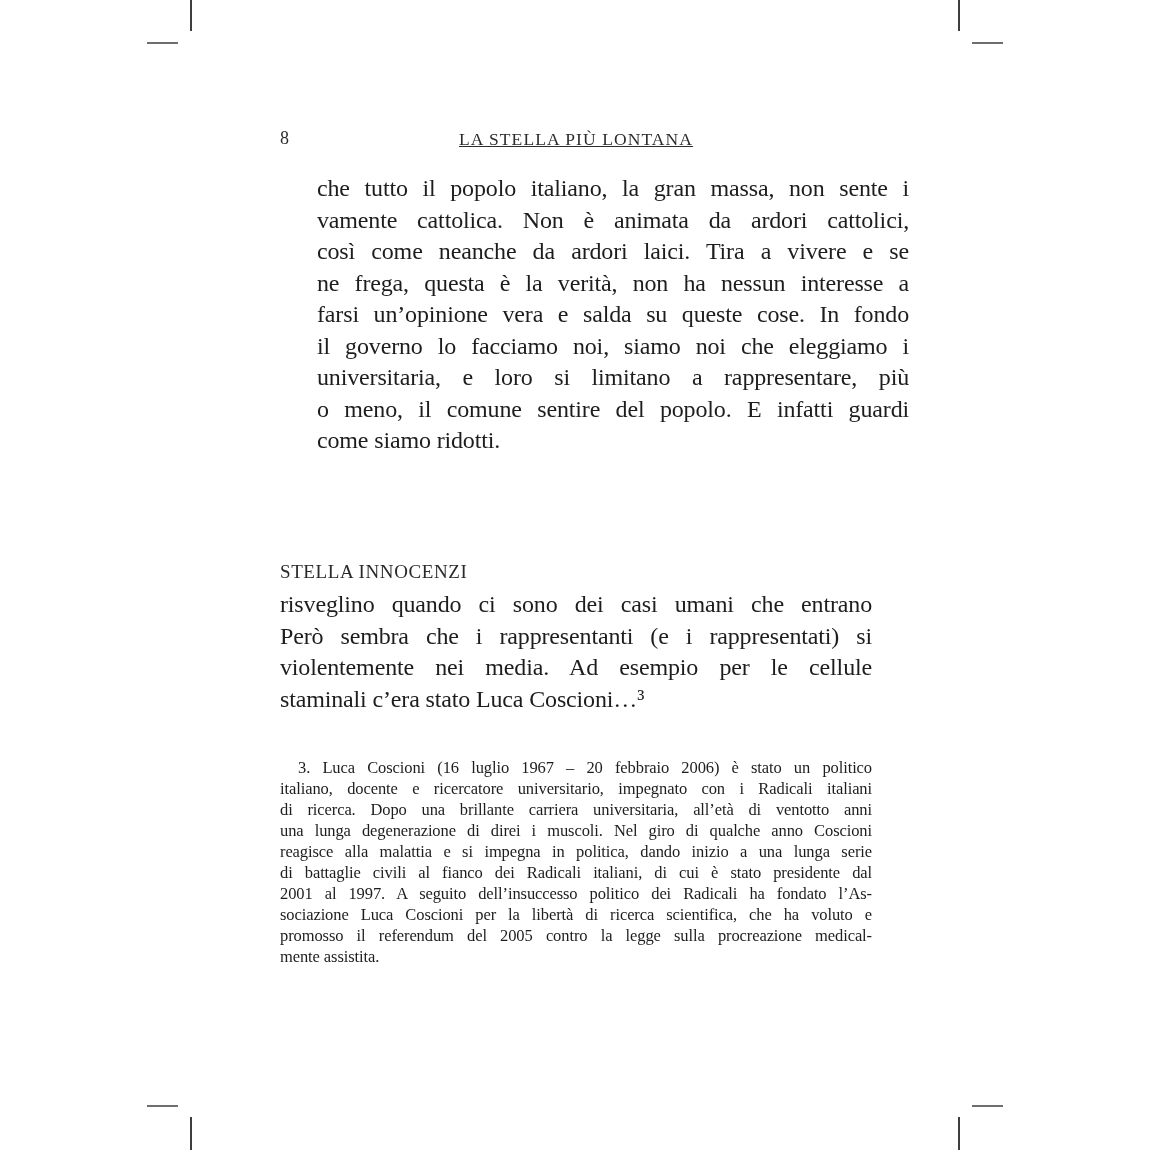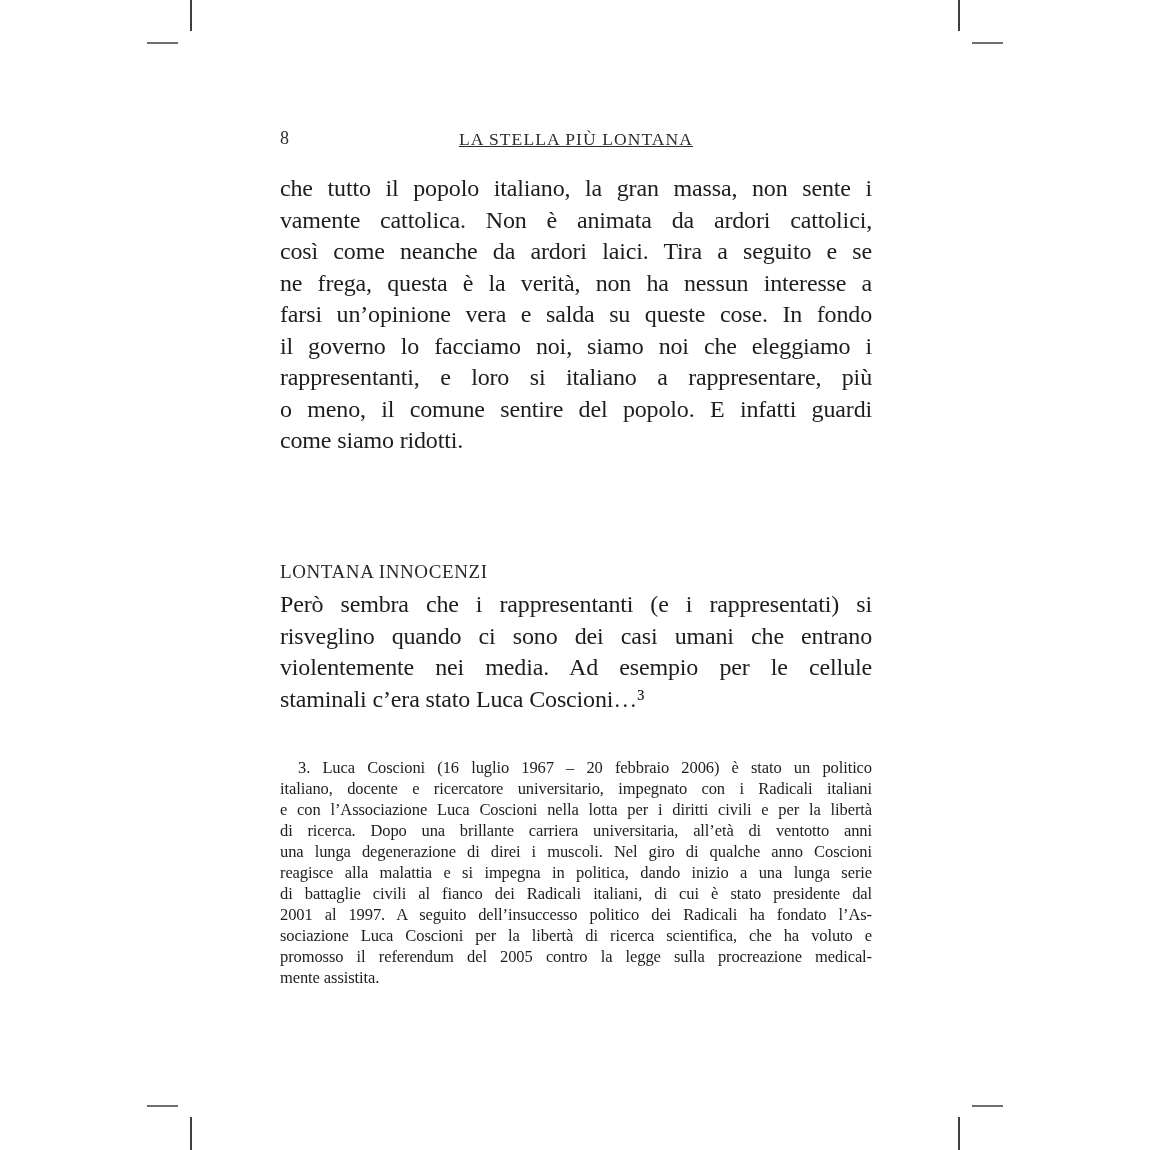--- a/index.html
+++ b/index.html
@@ -52,21 +52,21 @@
   }
   
   .para {
     position: absolute;
     left: 280px; width: 592px;
     font-size: 24px;
     line-height: 31.5px;
     letter-spacing: -0.15px;
     color: #1d1d1d;
   }
-  #para1 { top: 173px; }
+  #para1 { top: 173px; margin-left: 37px; }
   #para2 { top: 589px; }
   .speaker {
     position: absolute;
     left: 280px; top: 561px; width: 592px;
     font-size: 19px;
     letter-spacing: 0.6px;
     color: #2a2a2a;
     white-space: nowrap;
   }
   
@@ -98,42 +98,41 @@
   <div class="mark v br-v"></div>
 
   <header class="running-head">
     <span class="pagenum">8</span>
     <div class="head-title">LA STELLA PIÙ LONTANA</div>
   </header>
 
   <div class="para" id="para1">
       <div class="tline">che tutto il popolo italiano, la gran massa, non sente i</div>
       <div class="tline">vamente cattolica. Non è animata da ardori cattolici,</div>
-      <div class="tline">così come neanche da ardori laici. Tira a seguito e se</div>
+      <div class="tline">così come neanche da ardori laici. Tira a vivere e se</div>
       <div class="tline">ne frega, questa è la verità, non ha nessun interesse a</div>
       <div class="tline">farsi un’opinione vera e salda su queste cose. In fondo</div>
       <div class="tline">il governo lo facciamo noi, siamo noi che eleggiamo i</div>
-      <div class="tline">rappresentanti, e loro si italiano a rappresentare, più</div>
+      <div class="tline">universitaria, e loro si limitano a rappresentare, più</div>
       <div class="tline">o meno, il comune sentire del popolo. E infatti guardi</div>
       <div class="tline last">come siamo ridotti.</div>
     </div>
 
-  <div class="speaker">LONTANA INNOCENZI</div>
+  <div class="speaker">STELLA INNOCENZI</div>
 
   <div class="para" id="para2">
+      <div class="tline">risveglino quando ci sono dei casi umani che entrano</div>
       <div class="tline">Però sembra che i rappresentanti (e i rappresentati) si</div>
-      <div class="tline">risveglino quando ci sono dei casi umani che entrano</div>
       <div class="tline">violentemente nei media. Ad esempio per le cellule</div>
       <div class="tline last">staminali c’era stato Luca Coscioni…³</div>
     </div>
 
   <div class="footnote">
       <div class="tline">3.  Luca Coscioni (16 luglio 1967 – 20 febbraio 2006) è stato un politico</div>
       <div class="tline">italiano, docente e ricercatore universitario, impegnato con i Radicali italiani</div>
-      <div class="tline">e con l’Associazione Luca Coscioni nella lotta per i diritti civili e per la libertà</div>
       <div class="tline">di ricerca. Dopo una brillante carriera universitaria, all’età di ventotto anni</div>
       <div class="tline">una lunga degenerazione di direi i muscoli. Nel giro di qualche anno Coscioni</div>
       <div class="tline">reagisce alla malattia e si impegna in politica, dando inizio a una lunga serie</div>
       <div class="tline">di battaglie civili al fianco dei Radicali italiani, di cui è stato presidente dal</div>
       <div class="tline">2001 al 1997. A seguito dell’insuccesso politico dei Radicali ha fondato l’As-</div>
       <div class="tline">sociazione Luca Coscioni per la libertà di ricerca scientifica, che ha voluto e</div>
       <div class="tline">promosso il referendum del 2005 contro la legge sulla procreazione medical-</div>
       <div class="tline last">mente assistita.</div>
     </div>
 

